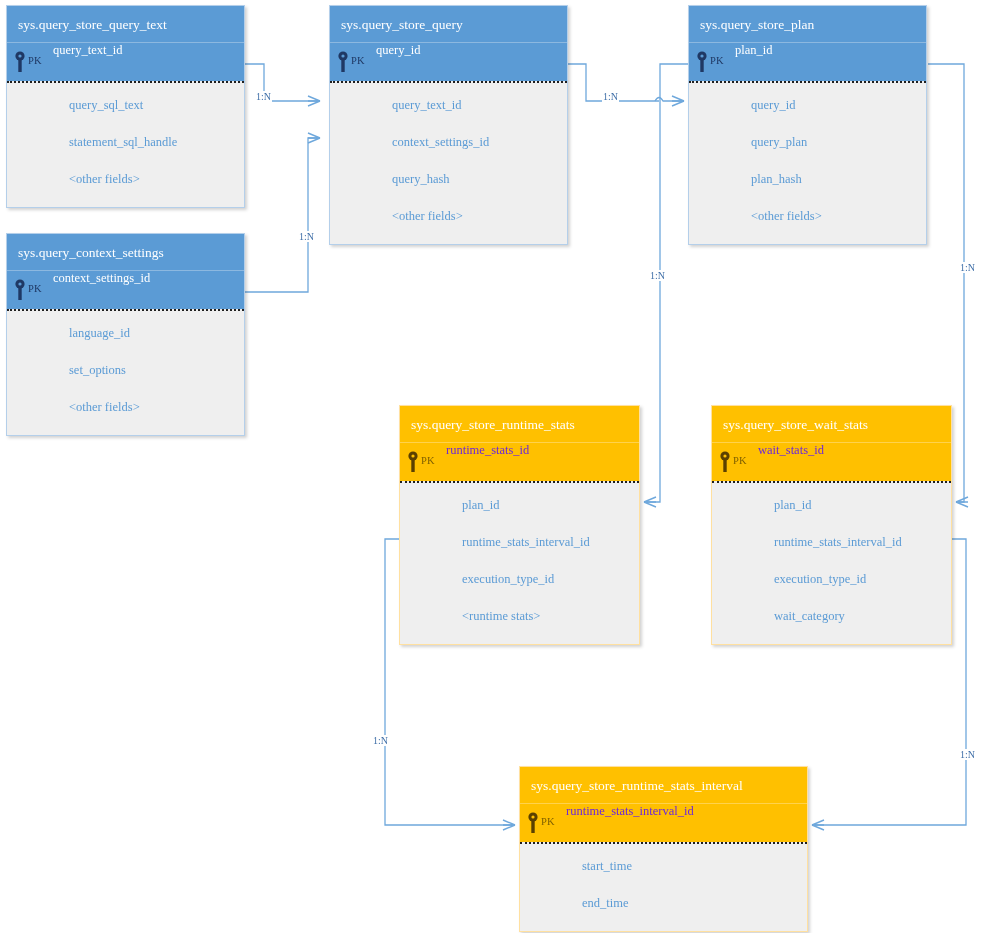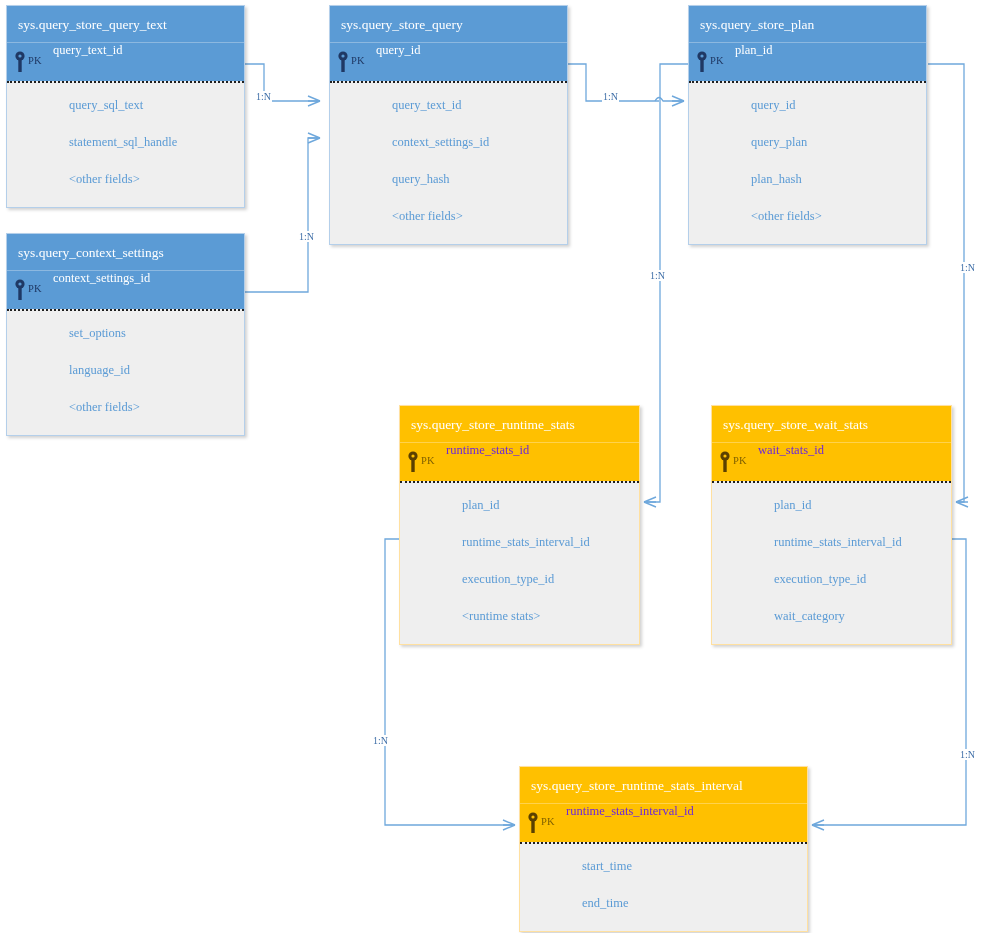--- a/index.html
+++ b/index.html
@@ -93,22 +93,22 @@
     <div class="epk">
       <svg class="keyicon" viewBox="0 0 12 22">
         <circle cx="6" cy="5" r="4.6" fill="#1F3864"></circle>
           <rect x="4.3" y="7" width="3.4" height="14" fill="#1F3864"></rect>
         <circle cx="6" cy="5" r="1.6" fill="#5B9BD5"></circle>
       </svg>
       <span class="pklabel">PK</span>
       <span class="pkname">context_settings_id</span>
     </div>
     <div class="ebody">
+      <div class="field">language_id</div>
       <div class="field">set_options</div>
-      <div class="field">language_id</div>
       <div class="field">&lt;other fields&gt;</div>
     </div>
   </div>
 
   <div class="entity blue" style="left:329px;top:5px;width:239px;">
     <div class="ehead">sys.query_store_query</div>
     <div class="epk">
       <svg class="keyicon" viewBox="0 0 12 22">
         <circle cx="6" cy="5" r="4.6" fill="#1F3864"></circle>
           <rect x="4.3" y="7" width="3.4" height="14" fill="#1F3864"></rect>

